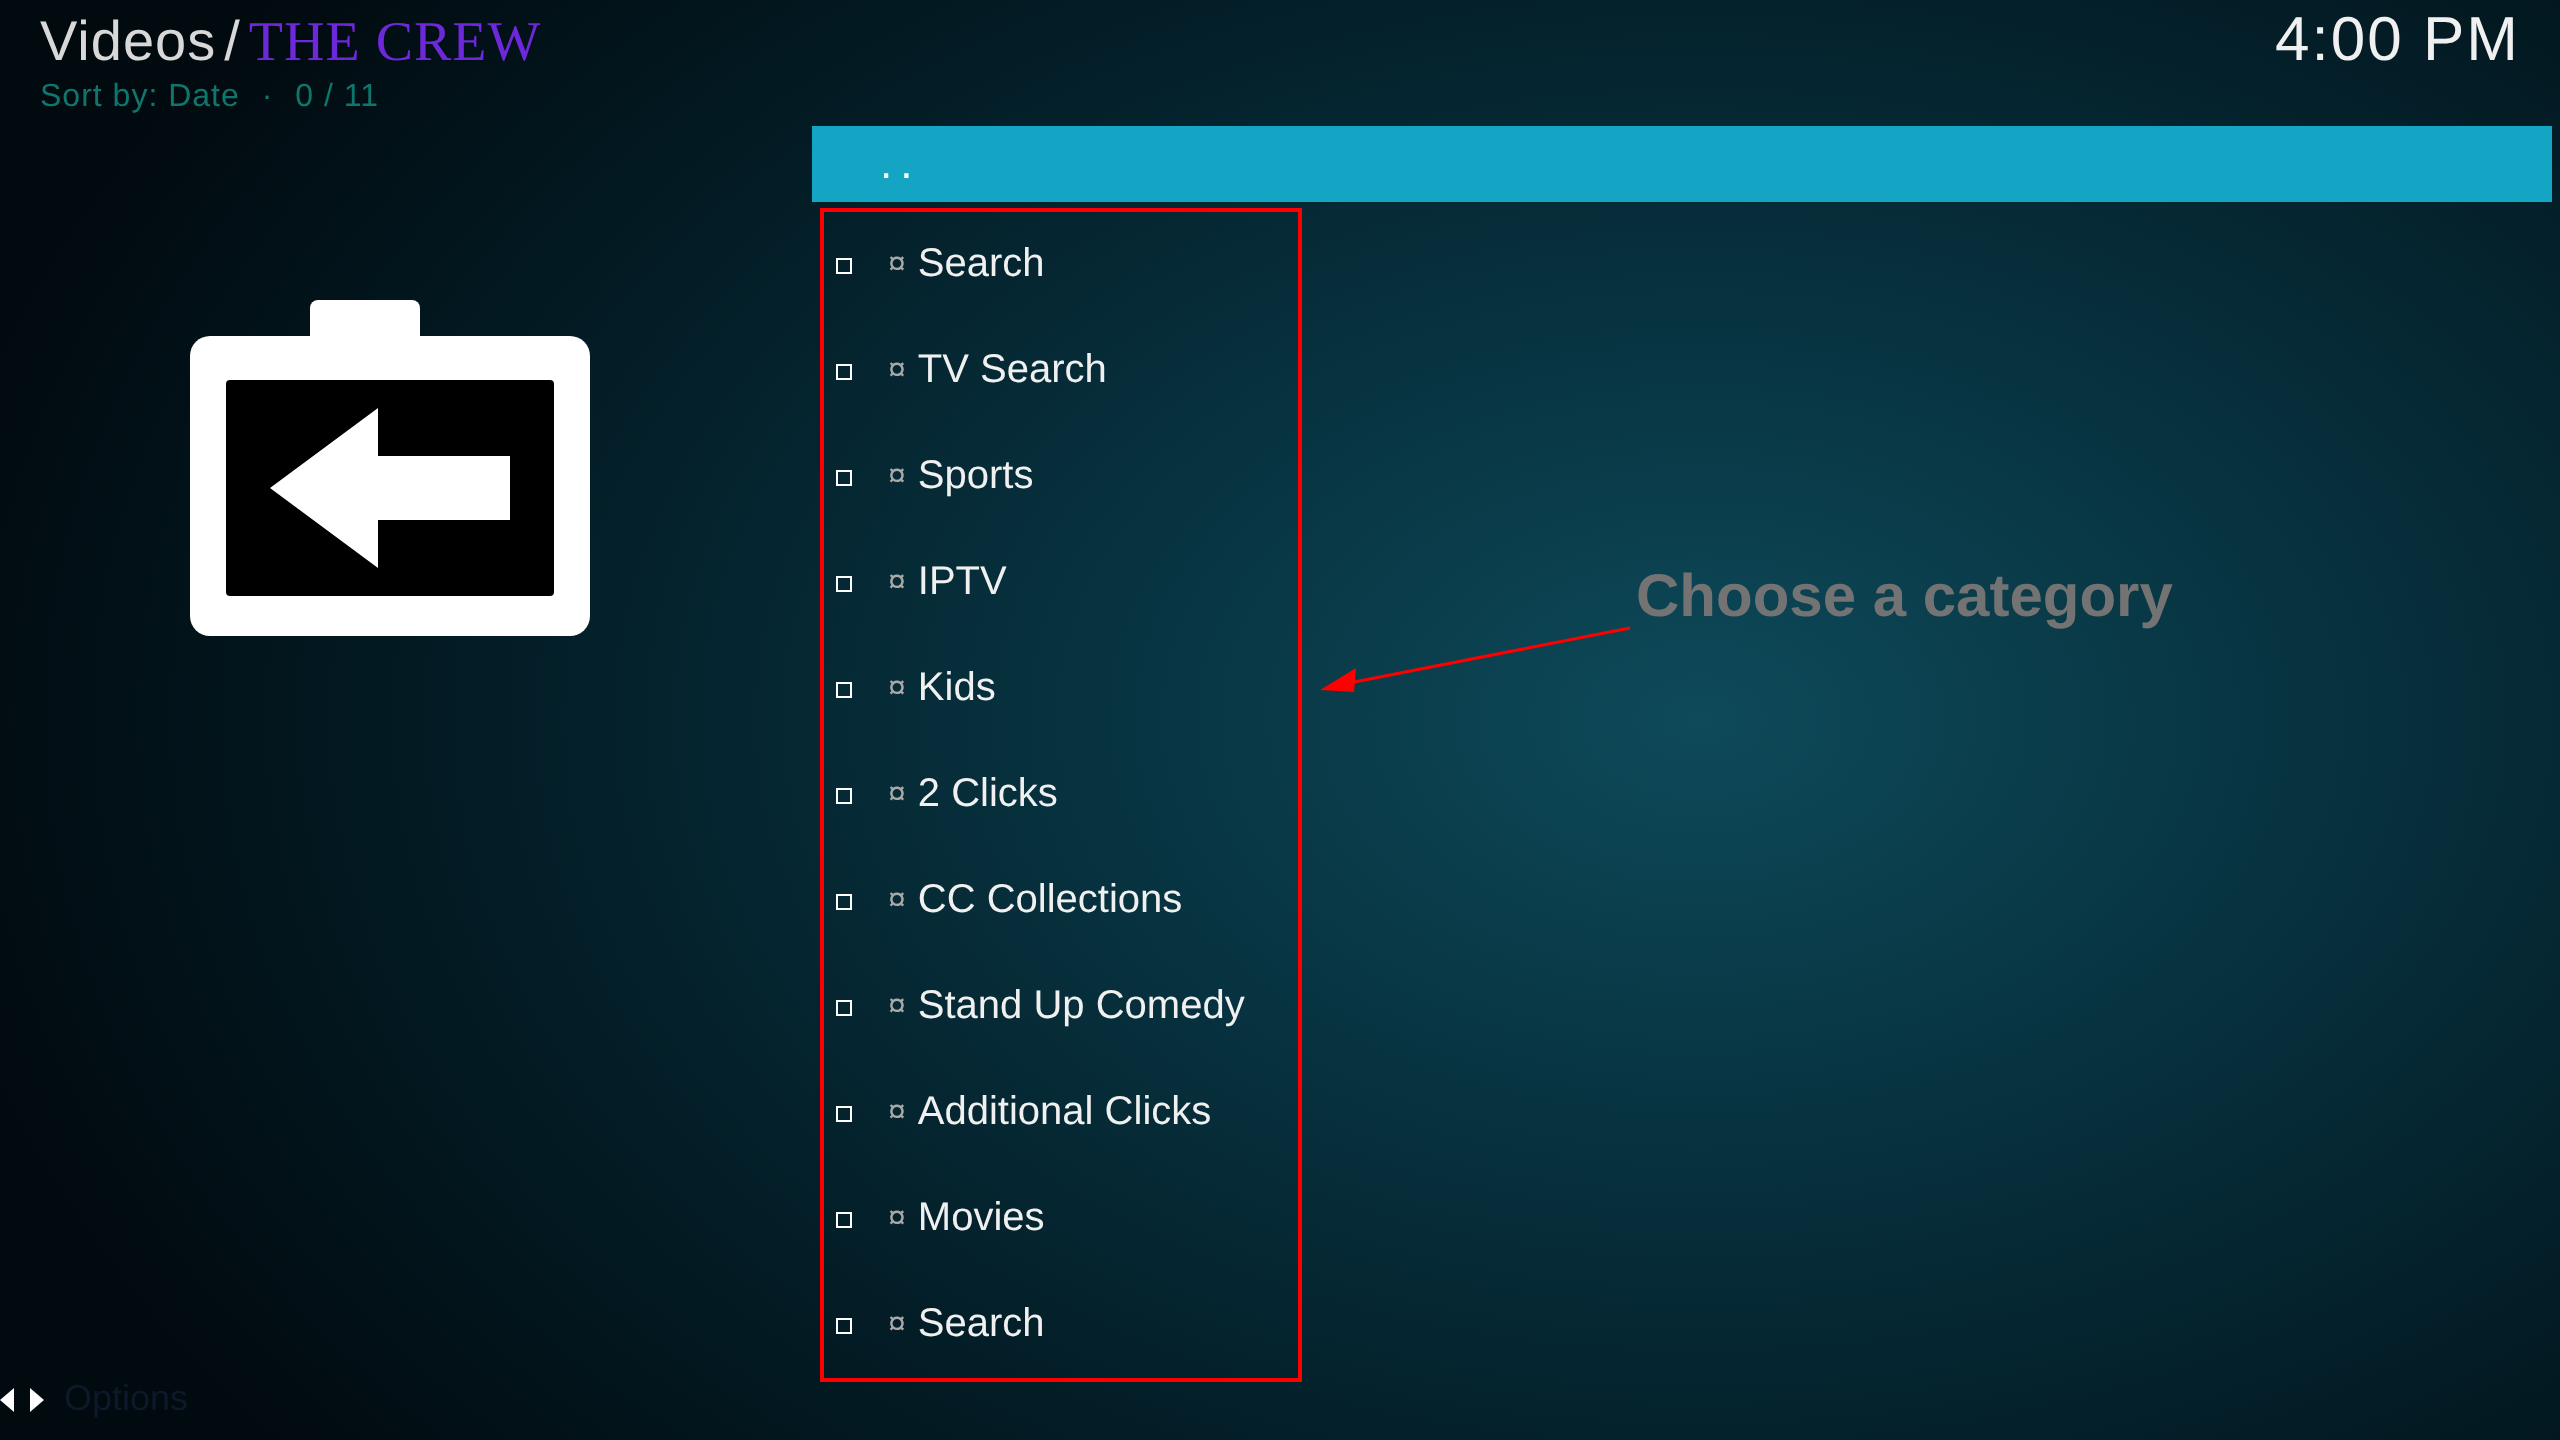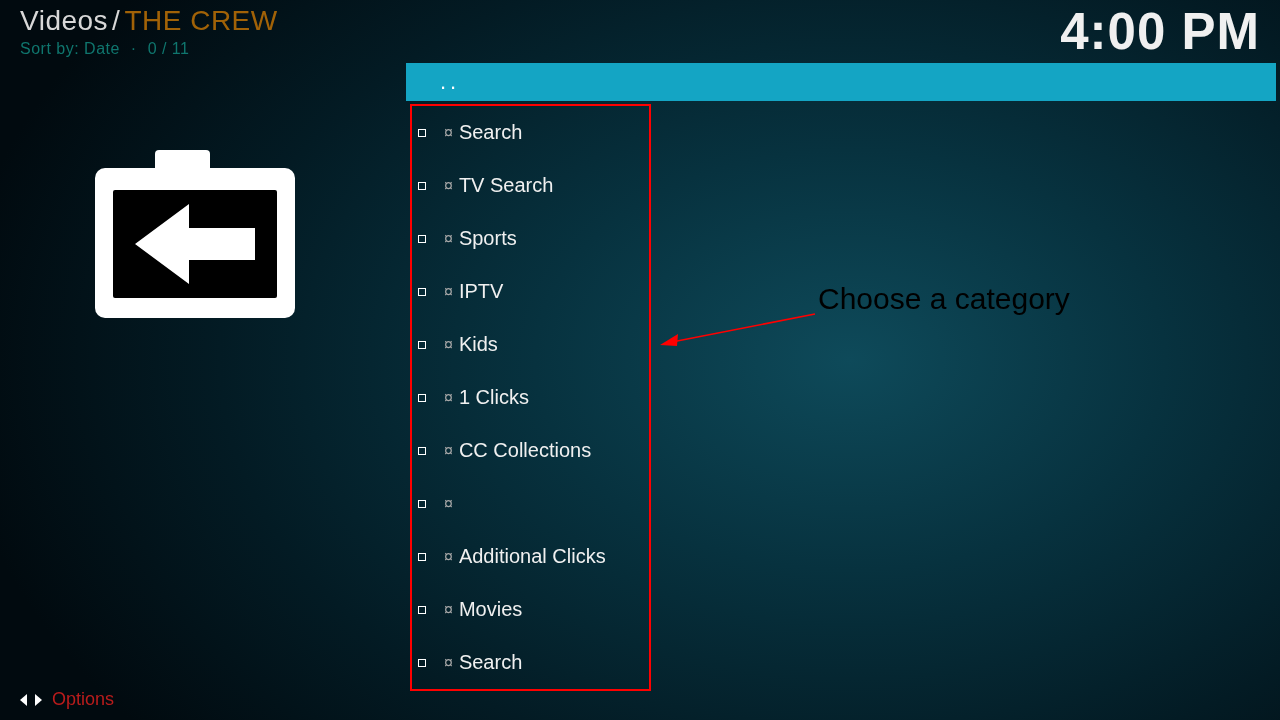--- a/index.html
+++ b/index.html
@@ -12,37 +12,37 @@
 
   
   .breadcrumb {
     position: absolute;
     top: 5px; left: 20px;
     font-size: 28px;
     font-weight: 300;
     letter-spacing: 0.5px;
     color: #d8d8d8;
   }
-  .breadcrumb .accent { color: #a16207; }
+  .breadcrumb .accent { color: #6d28d9; font-family: Liberation Serif, serif; }
   .breadcrumb .slash { padding: 0 4px; color: #d8d8d8; }
   .sortline {
     position: absolute;
     top: 40px; left: 20px;
     font-size: 16px;
     color: #0f766e;
     letter-spacing: 0.5px;
   }
   .sortline .dot { padding: 0 6px; }
 
   
   .clock {
     position: absolute;
     top: 2px; right: 20px;
-    font-size: 51px;
-    font-weight: 700;
+    font-size: 31px;
+    font-weight: 400;
     color: #f0f0f0;
     letter-spacing: 1px;
   }
 
   
   .back-icon-wrap {
     position: absolute;
     left: 85px; top: 150px;
     width: 220px; height: 180px;
   }
@@ -91,40 +91,40 @@
   .ann-box {
     position: absolute;
     left: 410px; top: 104px;
     width: 241px; height: 587px;
     border: 2px solid #ff0000;
     pointer-events: none;
   }
   .ann-text {
     position: absolute;
     left: 818px; top: 282px;
-    color: #000000;
+    color: #737373;
     font-size: 30px;
-    font-weight: normal;
+    font-weight: bold;
     white-space: nowrap;
     pointer-events: none;
   }
   .ann-arrow {
     position: absolute;
     left: 660px; top: 312px;
     width: 160px; height: 40px;
     pointer-events: none;
   }
 
   
   .options {
     position: absolute;
-    left: 20px; bottom: 10px;
+    left: 0; bottom: 10px;
     display: flex; align-items: center;
     gap: 10px;
-    color: #b91c1c;
+    color: #0f172a;
     font-size: 18px;
   }
 </style>
 </head>
 <body>
 
 <div class="breadcrumb">
   <span>Videos</span><span class="slash">/</span><span class="accent">THE CREW</span>
 </div>
 <div class="sortline">
@@ -173,30 +173,31 @@
     <span class="label">IPTV</span>
   </div>
   <div class="item">
     <span class="bullet"></span>
     <span class="marker">¤</span>
     <span class="label">Kids</span>
   </div>
   <div class="item">
     <span class="bullet"></span>
     <span class="marker">¤</span>
-    <span class="label">1 Clicks</span>
+    <span class="label">2 Clicks</span>
   </div>
   <div class="item">
     <span class="bullet"></span>
     <span class="marker">¤</span>
     <span class="label">CC Collections</span>
   </div>
   <div class="item">
     <span class="bullet"></span>
     <span class="marker">¤</span>
+    <span class="label">Stand Up Comedy</span>
   </div>
   <div class="item">
     <span class="bullet"></span>
     <span class="marker">¤</span>
     <span class="label">Additional Clicks</span>
   </div>
   <div class="item">
     <span class="bullet"></span>
     <span class="marker">¤</span>
     <span class="label">Movies</span>

